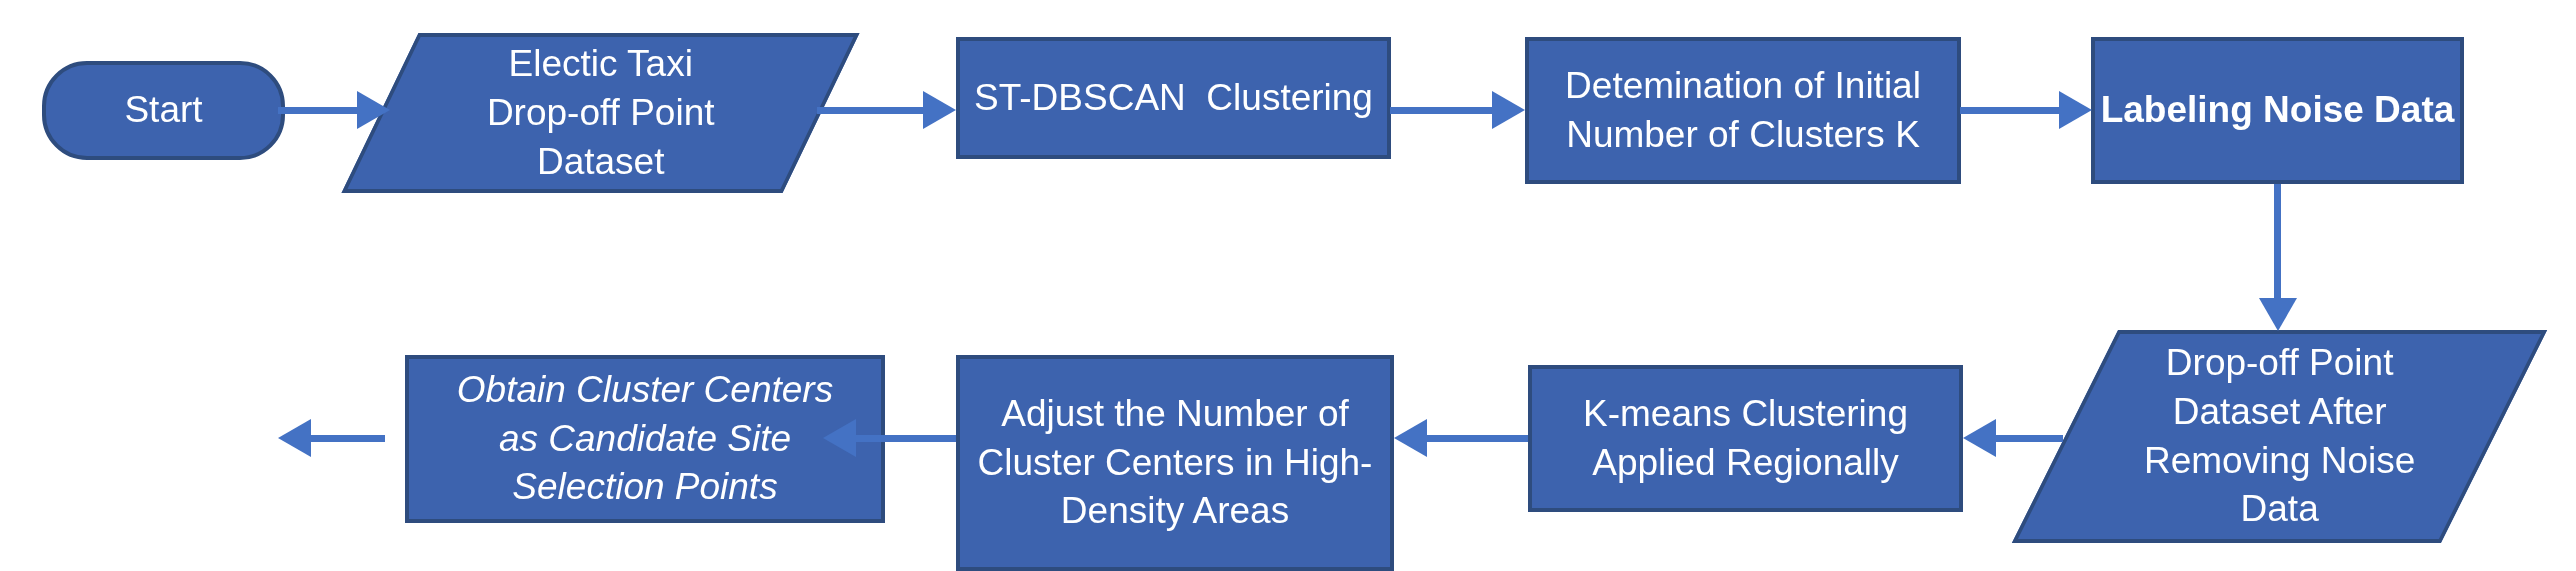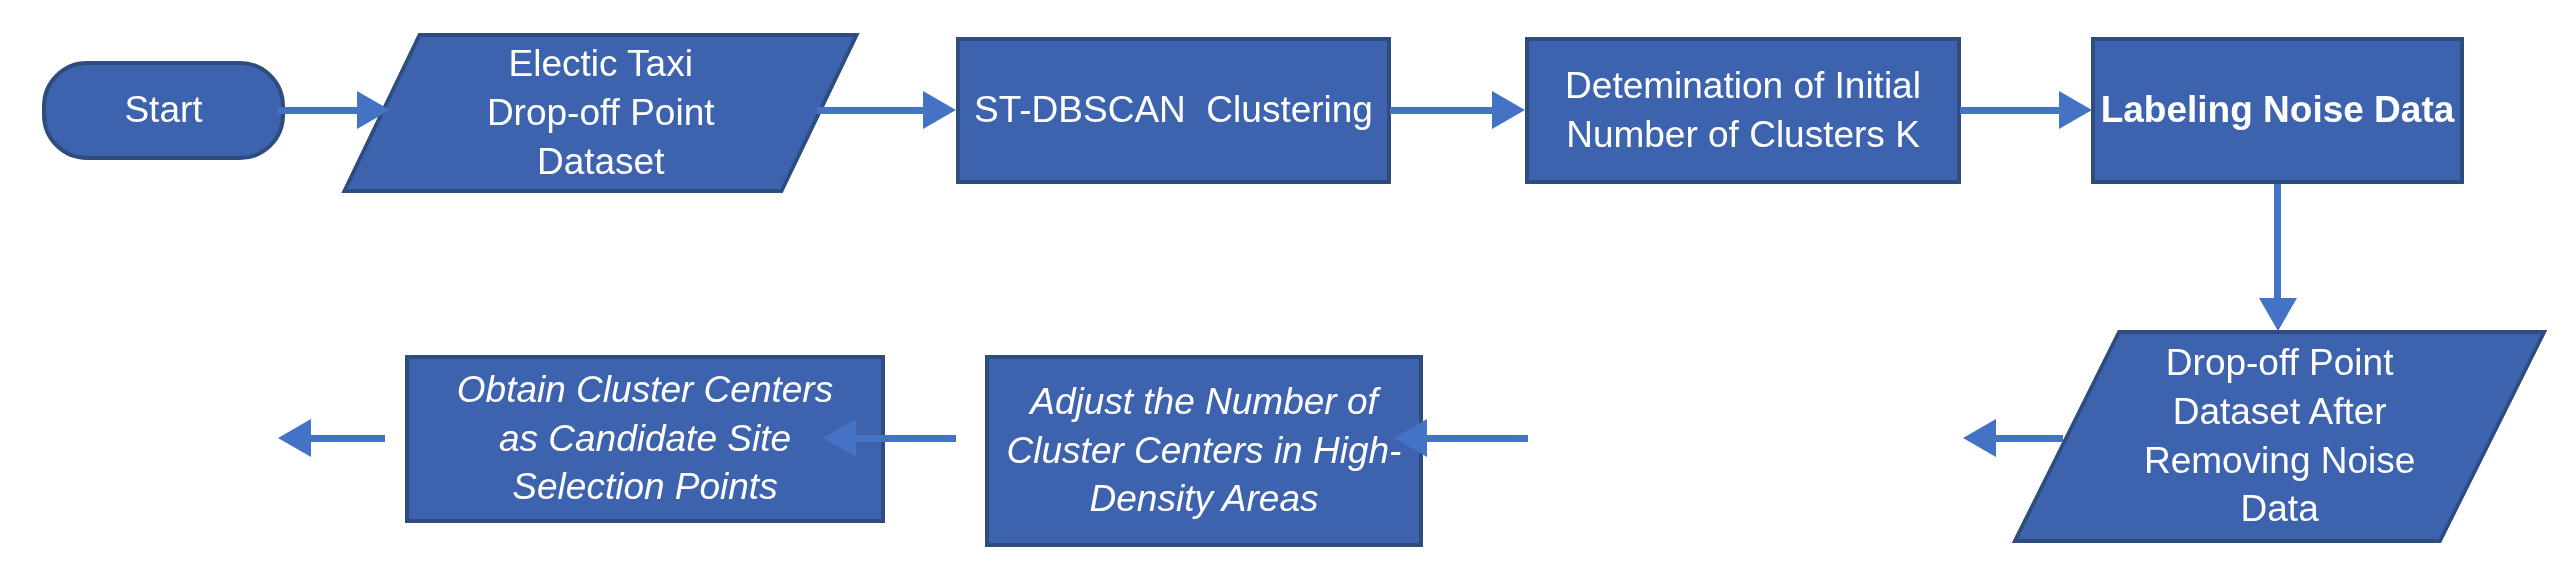--- a/index.html
+++ b/index.html
@@ -33,29 +33,29 @@
     white-space: pre-wrap;
   }
   .terminator { border-radius: 45px; }
   .para {  }
   .para .label { display: block; }
 
   
   #n-start   { left: 42px;   top: 61px;  width: 243px; height: 99px; }
   #n-dataset1{ left: 380px;  top: 33px;  width: 441px; height: 160px; transform: skewX(-25.7deg); }
   #n-dataset1 .label { transform: skewX(25.7deg); }
-  #n-stdbscan{ left: 956px; top: 37px;  width: 435px; height: 147px; }
+  #n-stdbscan{ left: 956px; top: 37px;  width: 435px; height: 122px; }
   #n-detk    { left: 1525px; top: 37px;  width: 436px; height: 147px; }
   #n-noise   { left: 2091px; top: 37px;  width: 373px; height: 147px; font-weight: bold; }
 
   
   #n-dataset2{ left: 2065px; top: 330px; width: 429px; height: 213px; transform: skewX(-26.5deg); }
   #n-dataset2 .label { transform: skewX(26.5deg); }
   #n-kmeans  { left: 1528px; top: 365px; width: 435px; height: 147px; }
-  #n-adjust  { left: 985px; top: 355px; width: 438px; height: 192px; font-style: italic; }
+  #n-adjust  { left: 956px; top: 355px; width: 438px; height: 216px; }
   #n-obtain  { left: 405px;  top: 355px; width: 480px; height: 168px; font-style: italic; }
   #n-end     { left: 32px;   top: 388px; width: 246px; height: 100px; }
 
   
   .shaft-h { position: absolute; height: 7px; background: #4472C4; }
   .shaft-v { position: absolute; width: 7px;  background: #4472C4; }
   .head { position: absolute; width: 0; height: 0; }
   .head-right { border-top: 19px solid transparent; border-bottom: 19px solid transparent; border-left: 33px solid #4472C4; }
   .head-left  { border-top: 19px solid transparent; border-bottom: 19px solid transparent; border-right: 33px solid #4472C4; }
   .head-down  { border-left: 19px solid transparent; border-right: 19px solid transparent; border-top: 33px solid #4472C4; }
@@ -110,20 +110,24 @@
     <span class="label">Labeling Noise Data</span>
   </div>
 
   <div id="n-dataset2" class="node para">
     <span class="label">Drop-off Point
 Dataset After
 Removing Noise
 Data</span>
   </div>
 
+  <div id="n-kmeans" class="node">
+    <span class="label">K-means Clustering
+Applied Regionally</span>
+  </div>
 
   <div id="n-adjust" class="node">
     <span class="label">Adjust the Number of
 Cluster Centers in High-
 Density Areas</span>
   </div>
 
   <div id="n-obtain" class="node">
     <span class="label">Obtain Cluster Centers
 as Candidate Site

